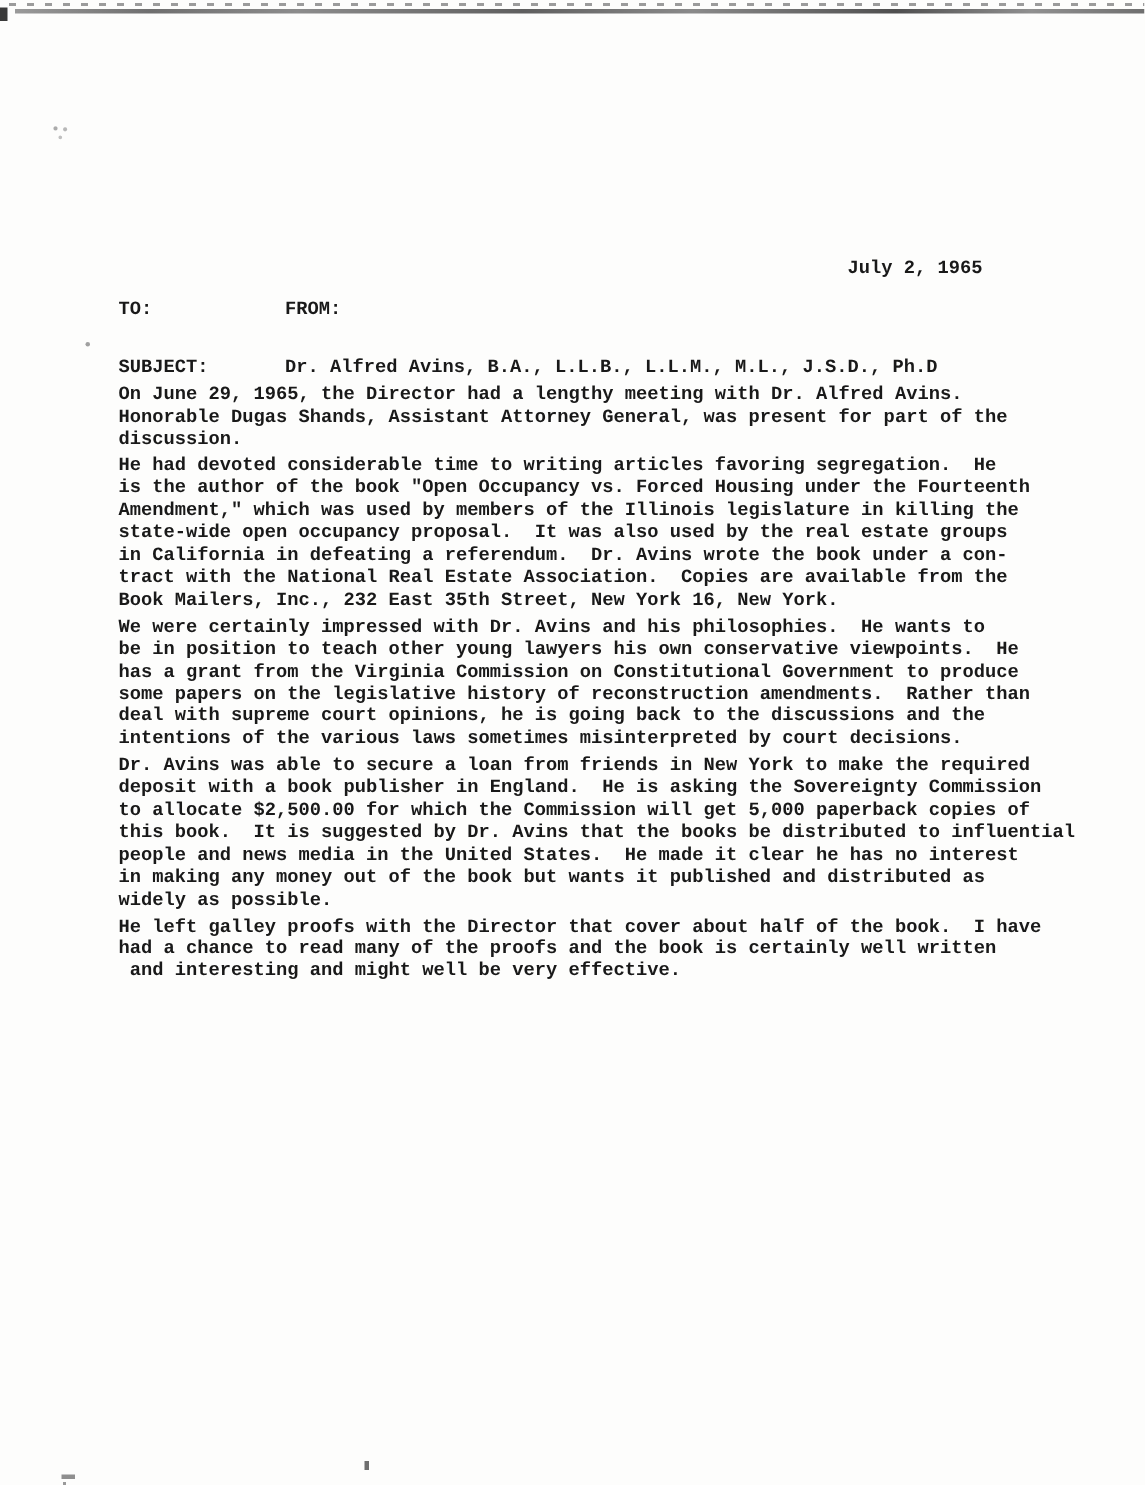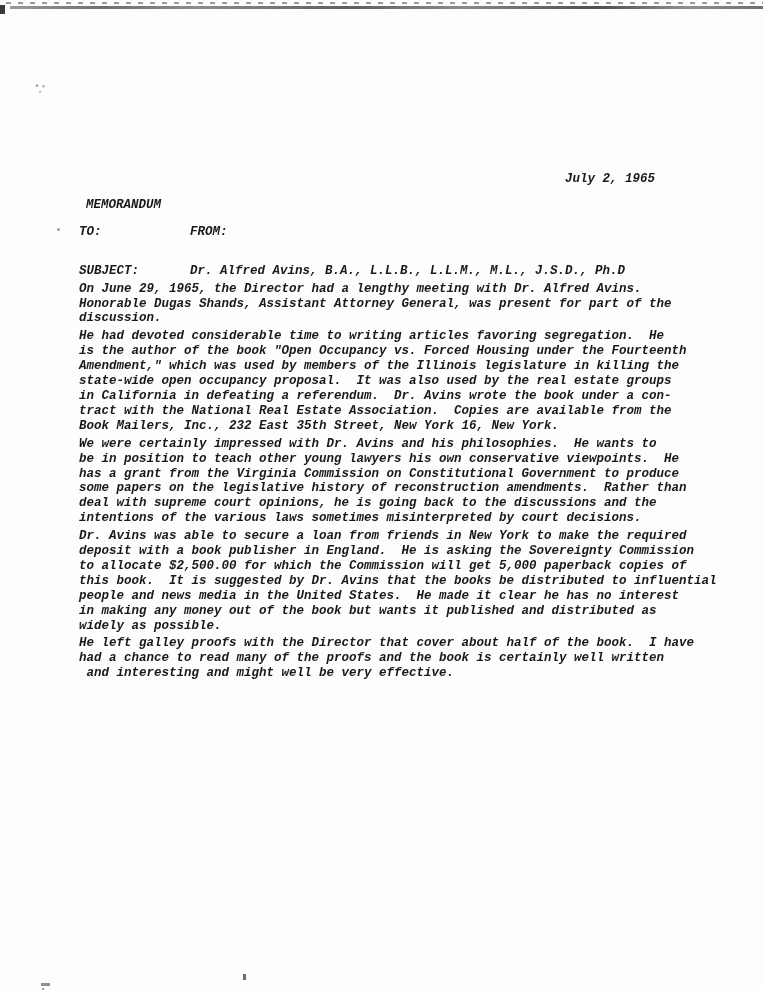--- a/index.html
+++ b/index.html
@@ -10,21 +10,20 @@
     position:relative;
   }
   .page{
     position:absolute;inset:0;
     background:#fdfdfc;
     font-family:"Liberation Mono","DejaVu Sans Mono",monospace;
     font-weight:700;
     color:#191919;
     font-size:12.5px;
     line-height:14.9px;
-    font-style:italic;
   }
   
   .scan-top-dashes{
     position:absolute;top:2px;left:6px;right:0;height:2px;
     background:repeating-linear-gradient(90deg,#8a8a8a 0 5px,transparent 5px 12px);
     opacity:.85;
   }
   .scan-top-band{
     position:absolute;top:6px;left:10px;right:0;height:3px;
     background:linear-gradient(90deg,#9a9a9a 0%,#6f6f6f 12%,#8c8c8c 25%,#5f5f5f 45%,#8a8a8a 60%,#4f4f4f 78%,#909090 90%,#6f6f6f 100%);
@@ -70,21 +69,20 @@
   <div class="speck smudge-left"></div>
   <div class="speck speck-left-mid"></div>
   <div class="speck speck-bottom-center"></div>
   <div class="speck speck-bottom-left"></div>
   <div class="speck speck-bottom-left2"></div>
 
   <div class="content">
 
     <div class="date-line">July 2, 1965</div>
 
-    <div class="doc-type">MEMORANDUM</div>
 
     <div class="fields">
       <div class="field-label">TO:</div>
 
       <div class="field-label">FROM:</div>
 
       <div class="field-label">SUBJECT:</div>
       <div class="field-value">Dr. Alfred Avins, B.A., L.L.B., L.L.M., M.L., J.S.D., Ph.D</div>
     </div>
 

